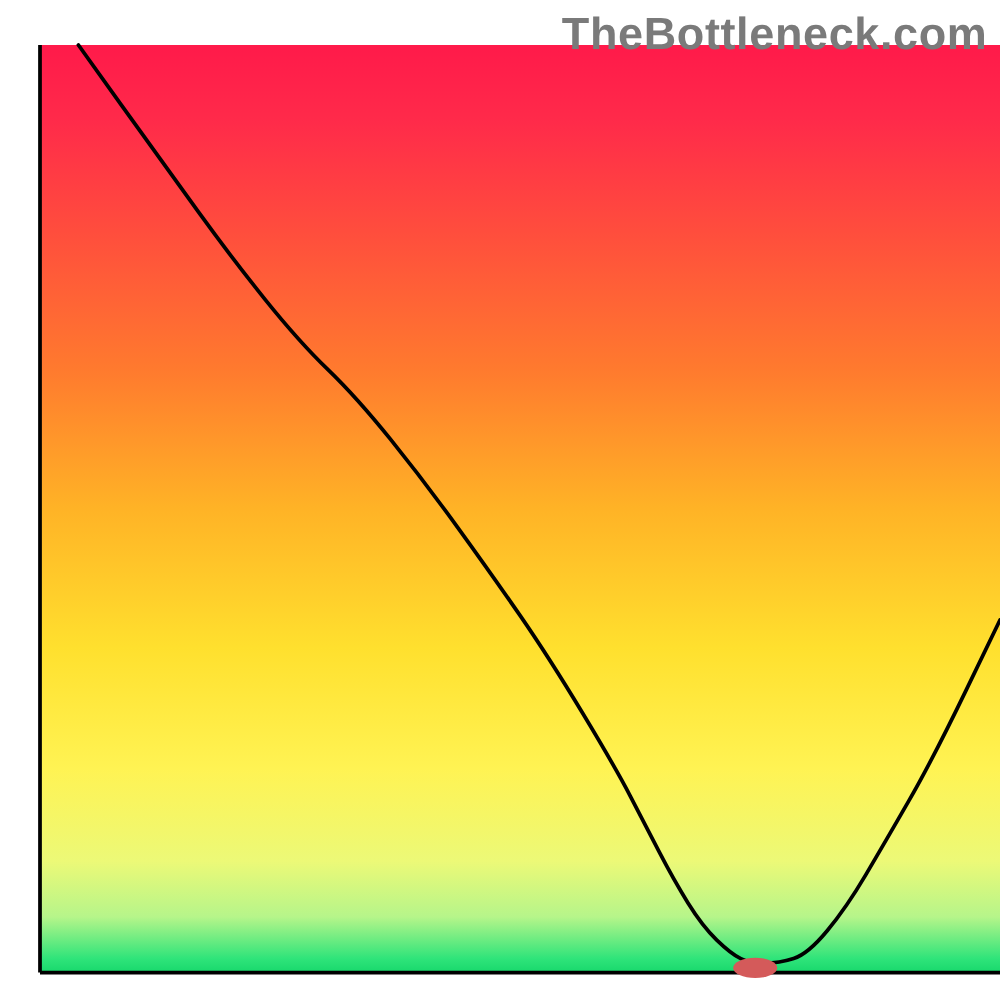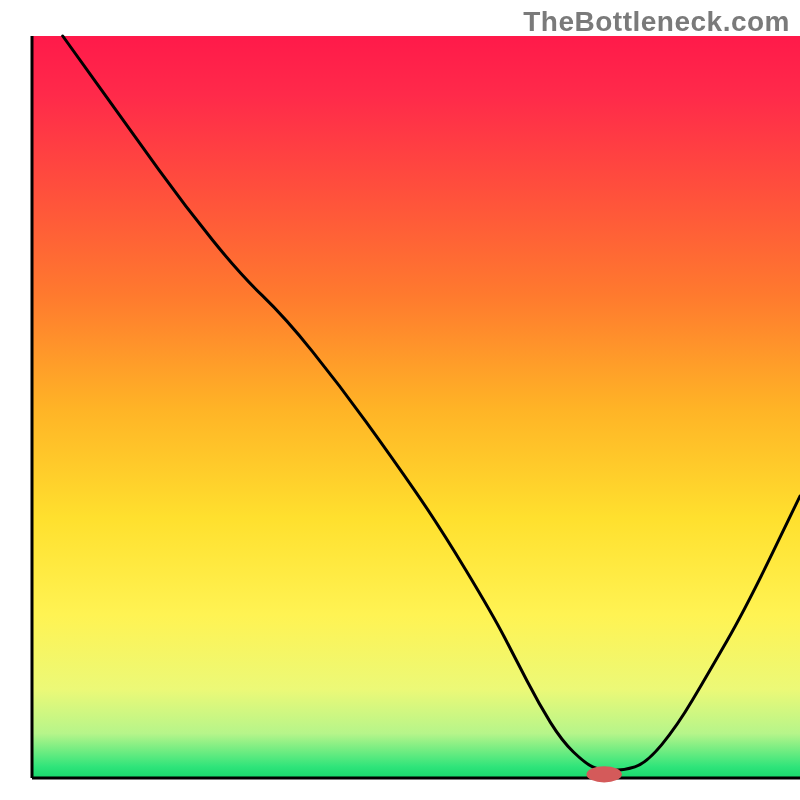--- a/index.html
+++ b/index.html
@@ -13,21 +13,21 @@
   .chart-container {
     position: relative;
     width: 800px;
     height: 800px;
   }
   .watermark {
     position: absolute;
     top: 6px;
     right: 10px;
     font-family: Arial, Helvetica, sans-serif;
-    font-size: 28px;
+    font-size: 36px;
     font-weight: 600;
     color: #7a7a7a;
     letter-spacing: 0.5px;
     z-index: 10;
   }
   svg.plot {
     position: absolute;
     left: 0;
     top: 0;
     width: 800px;

